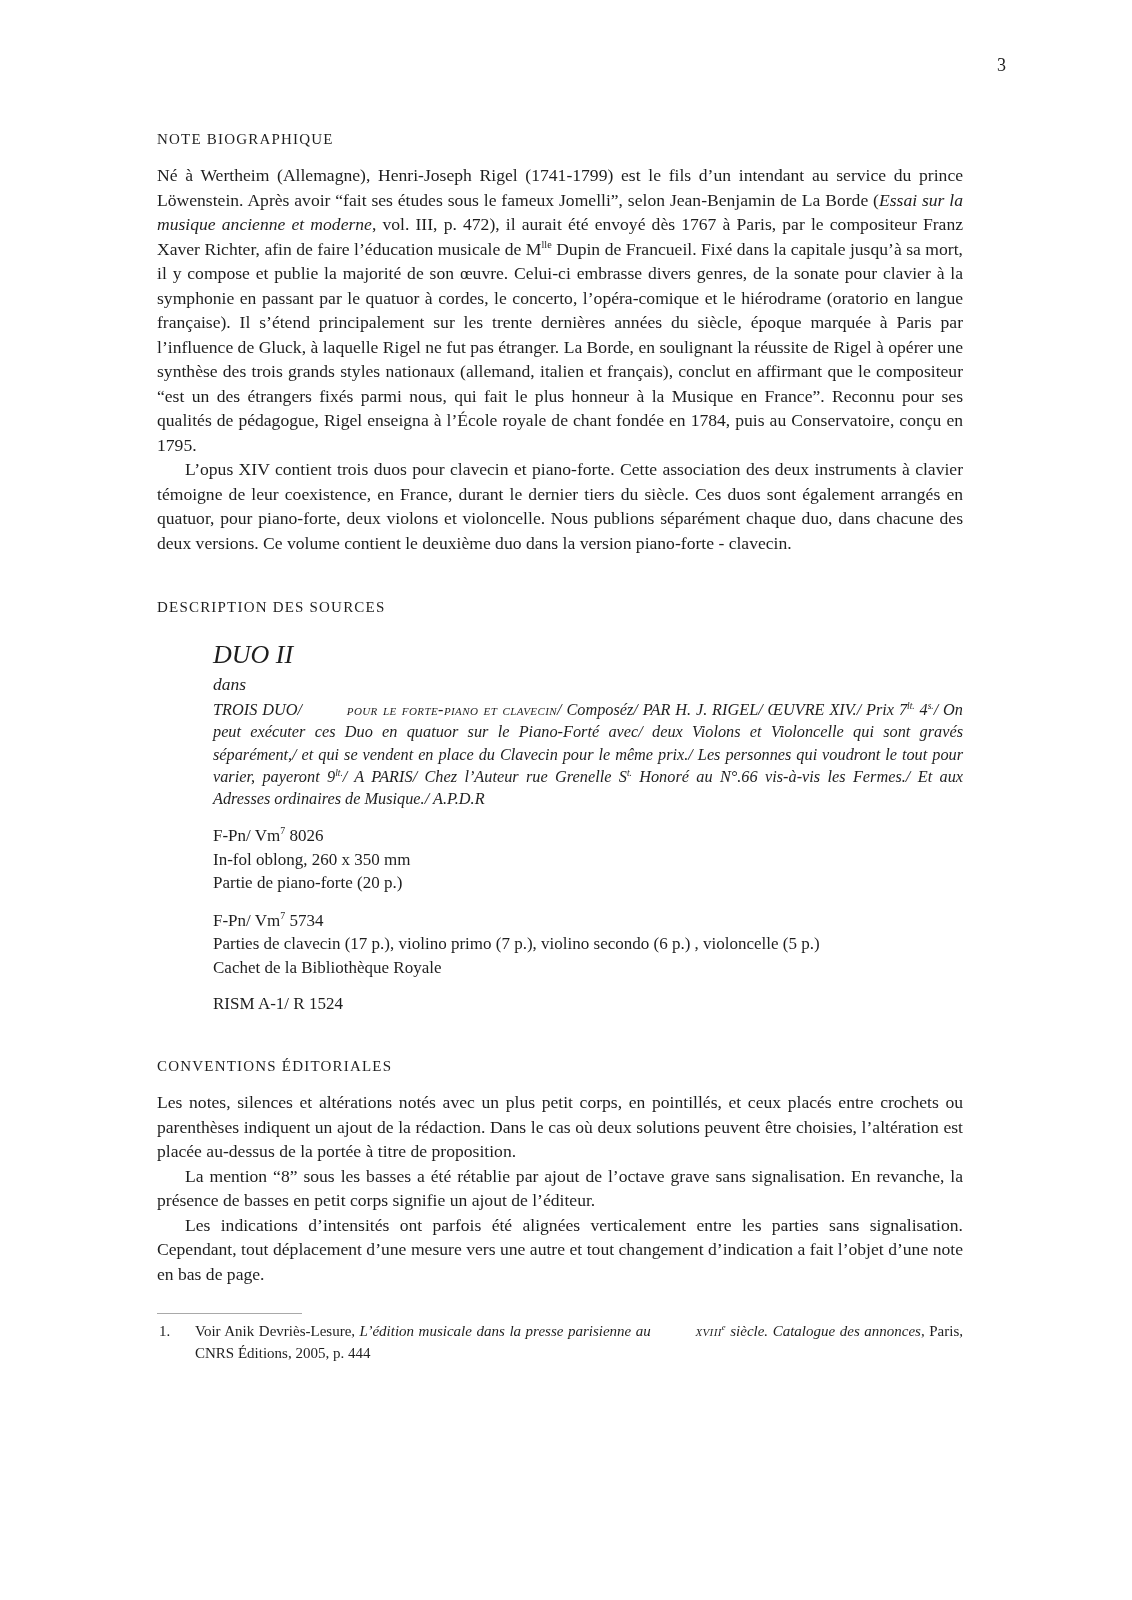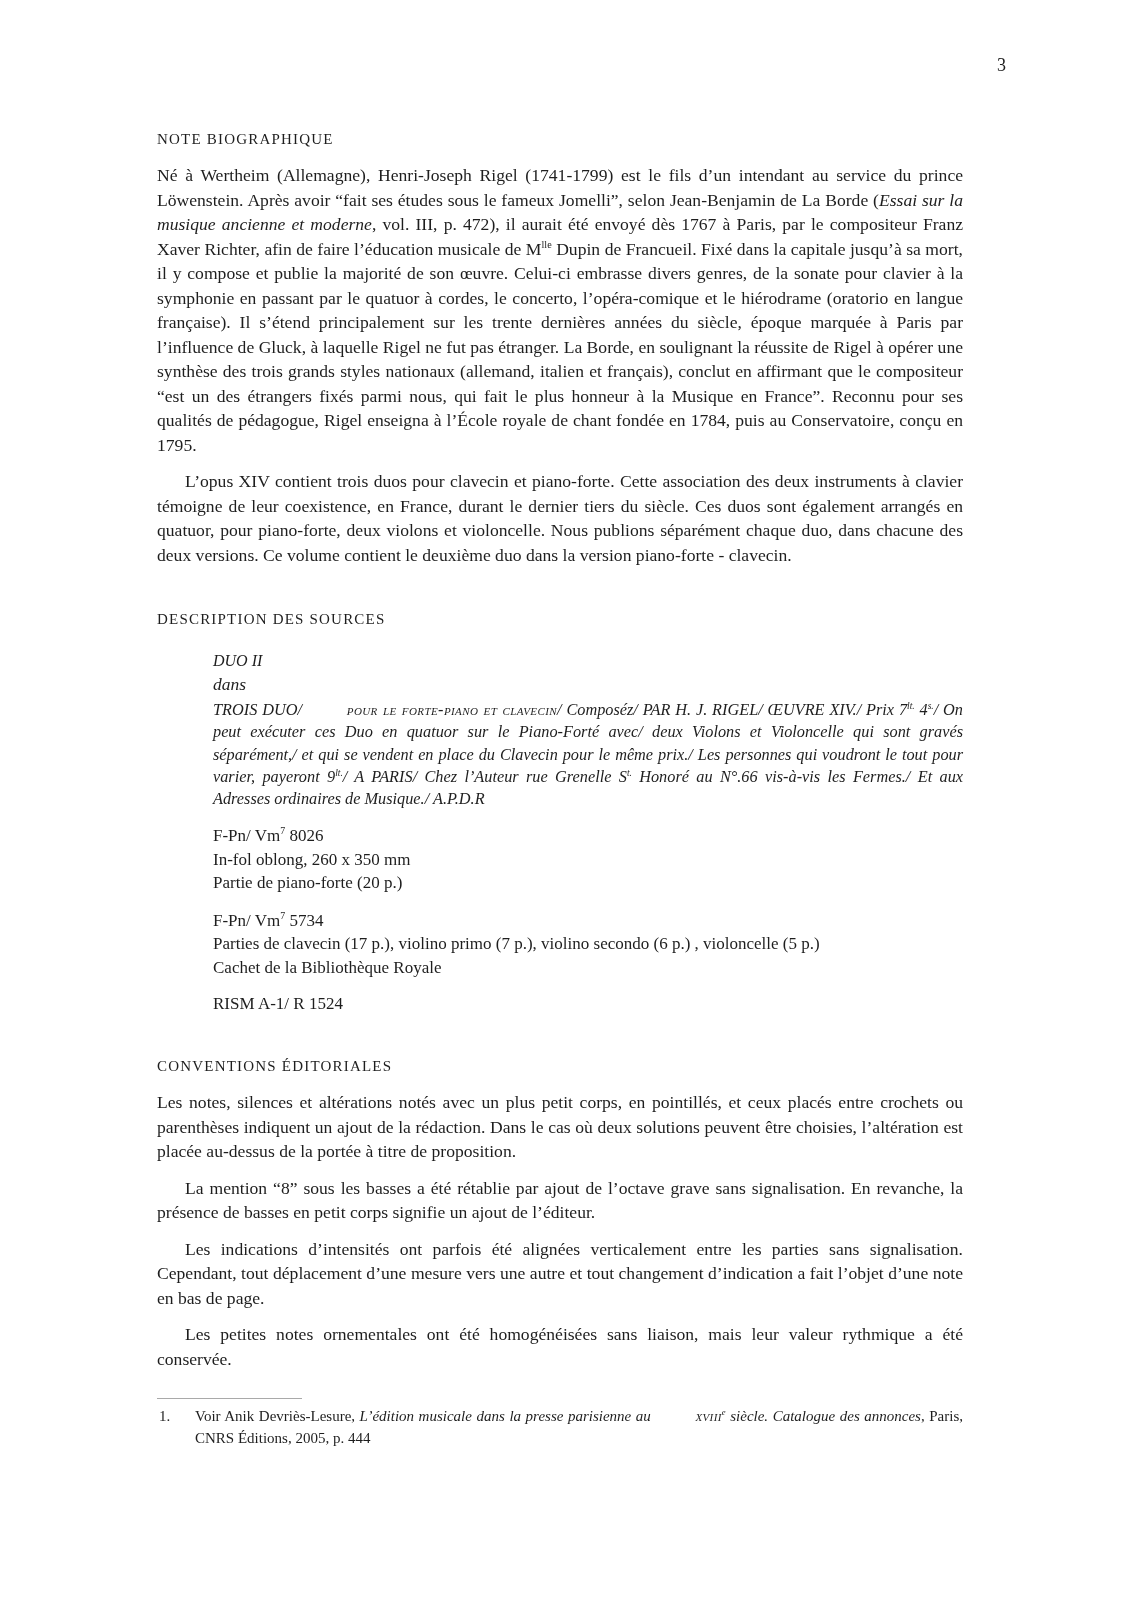--- a/index.html
+++ b/index.html
@@ -20,27 +20,27 @@
   }
   .section-heading {
     font-size:15px; font-weight:normal;
     letter-spacing:1.2px;
     margin:0 0 15px 0;
   }
   .body-para {
     font-size:17.6px; line-height:24.5px;
     text-align:justify; margin:0;
   }
-  .body-para.indent { text-indent:28px; margin-top:12px; }
+  .body-para.indent { text-indent:28px; }
   .it { font-style:italic; }
   .sc { font-variant:small-caps; letter-spacing:0.4px;margin-left:40px; }
   sup { font-size:0.58em; vertical-align:super; line-height:0; }
 
   .sources-block { margin-left:56px; margin-top:24px; }
-  .duo-title { font-style:italic; font-size:16px; margin:0 0 4px 0; }
+  .duo-title { font-style:italic; font-size:26px; margin:0 0 4px 0; }
   .dans-label { font-style:italic; font-size:17.5px; margin:0 0 4px 0; }
   .plate-transcription {
     font-style:italic; font-size:16.3px; line-height:22.3px;
     text-align:justify; margin:0;
   }
   .journal-ref { font-style:italic; font-size:16.3px; line-height:22.3px; margin:0; }
   .source-group { font-size:17px; line-height:23.5px; margin:14px 0 0 0; }
   .source-group div { margin:0; }
   .rism-line { font-size:17px; margin:15px 0 0 0; }
 
@@ -97,21 +97,20 @@
 
         <p class="rism-line">RISM A-1/ R 1524</p>
       </div>
     </section>
 
     <section class="conventions-section">
       <h2 class="section-heading">CONVENTIONS ÉDITORIALES</h2>
       <p class="body-para">Les notes, silences et altérations notés avec un plus petit corps, en pointillés, et ceux placés entre crochets ou parenthèses indiquent un ajout de la rédaction. Dans le cas où deux solutions peuvent être choisies, l’altération est placée au-dessus de la portée à titre de proposition.</p>
       <p class="body-para indent">La mention “8” sous les basses a été rétablie par ajout de l’octave grave sans signalisation. En revanche, la présence de basses en petit corps signifie un ajout de l’éditeur.</p>
       <p class="body-para indent">Les indications d’intensités ont parfois été alignées verticalement entre les parties sans signalisation. Cependant, tout déplacement d’une mesure vers une autre et tout changement d’indication a fait l’objet d’une note en bas de page.</p>
-      <p class="body-para indent">Les petites notes ornementales ont été homogénéisées sans liaison, mais leur valeur rythmique a été conservée.</p>
     </section>
 
     <hr class="footnote-rule">
     <div class="footnote">
       <span class="fn-marker">1.</span><span>Voir Anik Devriès-Lesure, </span><span class="it">L’édition musicale dans la presse parisienne au </span><span class="it sc">xviii</span><sup class="it">e</sup><span class="it"> siècle. Catalogue des annonces</span><span>, Paris, CNRS Éditions, 2005, p. 444</span>
     </div>
 
   </div>
 </div>
 

